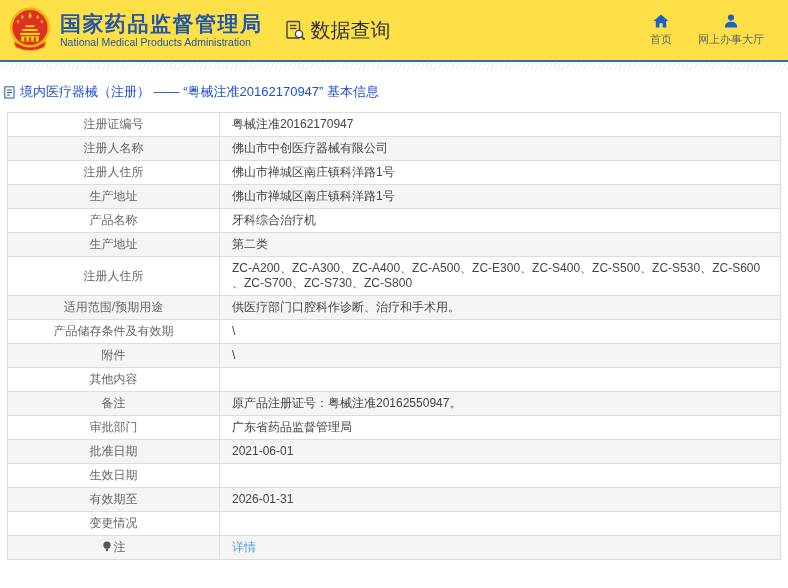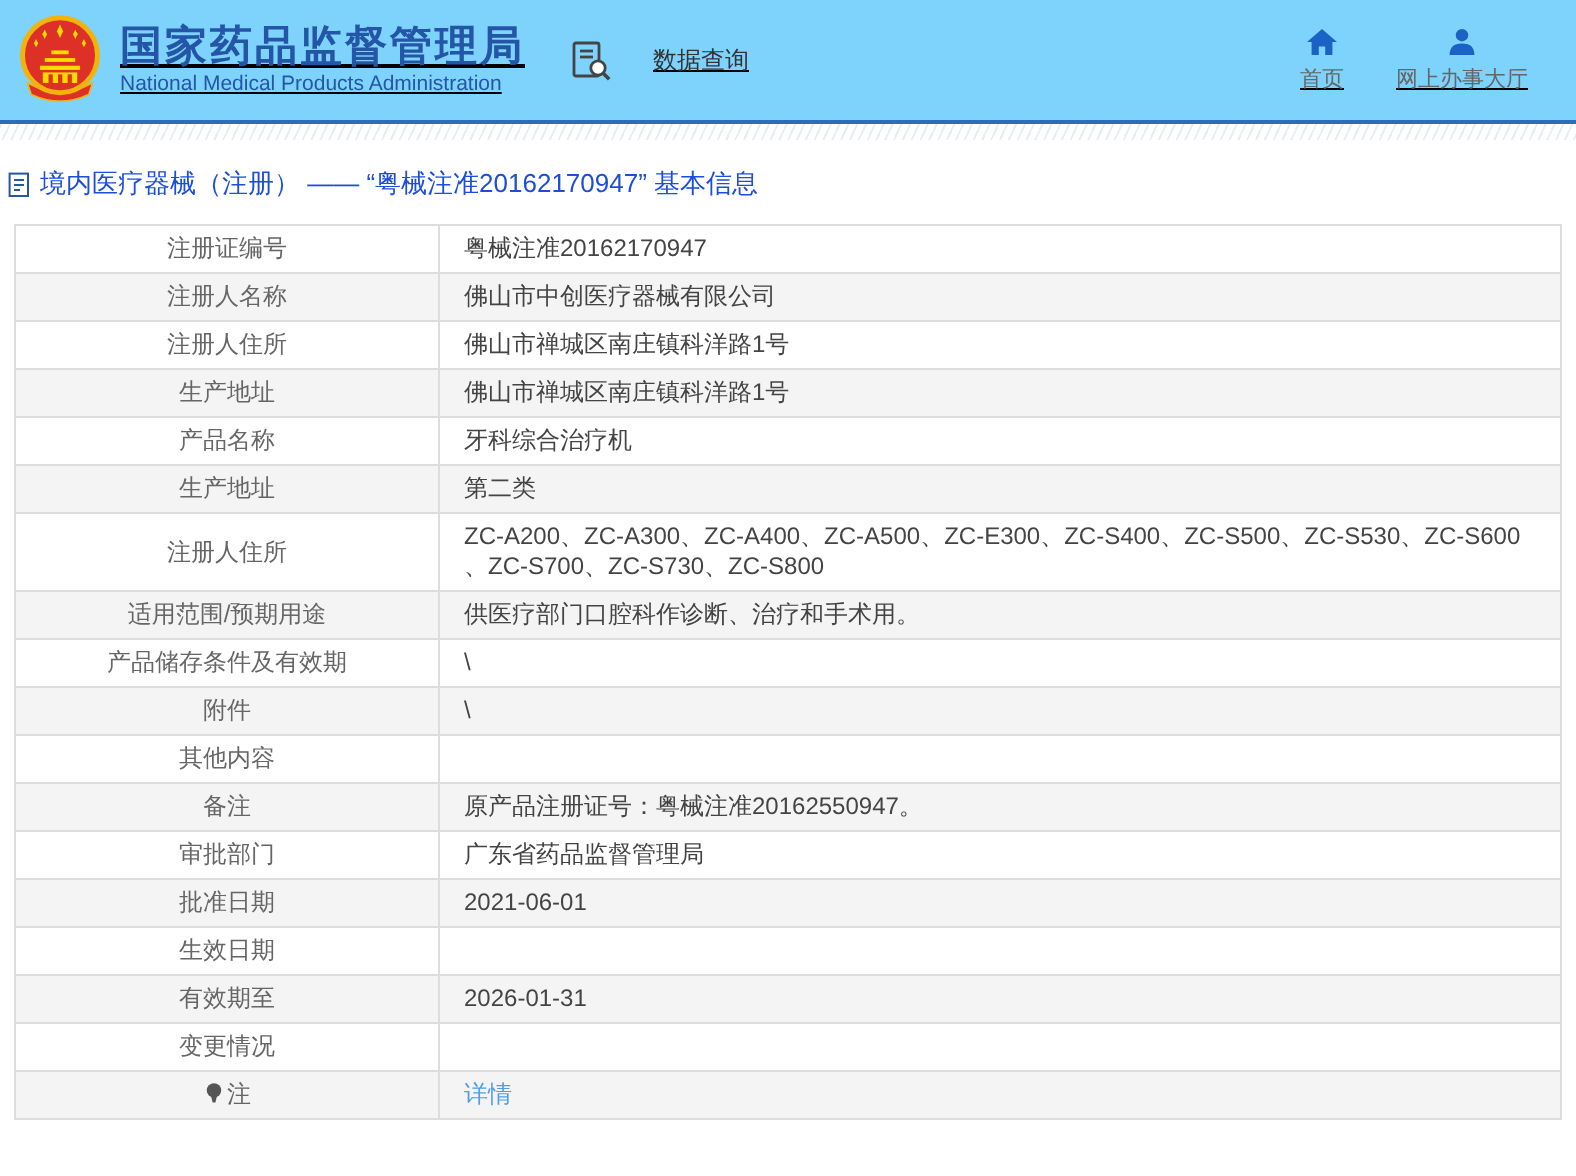--- a/index.html
+++ b/index.html
@@ -1,27 +1,27 @@
 <!DOCTYPE html>
 <html><head>
 <meta charset="utf-8">
 <style>
   * { margin:0; padding:0; box-sizing:border-box; }
   html,body { width:788px; height:588px; overflow:hidden; background:#fff;
     font-family:"Liberation Sans","DejaVu Sans",sans-serif; }
   .page { width:788px; height:588px; display:flex; flex-direction:column; }
 
   
-  header { height:60px; display:flex; align-items:center; padding:0 14px 0 8px; background:#7dd3fc; flex:0 0 auto;text-decoration:underline; }
+  header { height:60px; display:flex; align-items:center; padding:0 14px 0 8px; background:#fde047; flex:0 0 auto; }
   .brand { display:flex; align-items:center; gap:8px; }
   .emblem { width:44px; height:46px; display:inline-block; }
   .brand-text { display:flex; flex-direction:column; }
   .title-cn { font-size:21px; font-weight:bold; color:#2456a7; letter-spacing:1.5px; line-height:24px; }
   .title-en { font-size:10.5px; color:#2456a7; line-height:13px; }
-  .nav-data-query { display:flex; align-items:center; gap:21px; margin-left:22px; font-size:12px; color:#333; cursor:pointer; }
+  .nav-data-query { display:flex; align-items:center; gap:5px; margin-left:22px; font-size:20px; color:#333; cursor:pointer; }
   .dq-icon { width:21px; height:21px; display:inline-block; }
   .header-right { margin-left:auto; display:flex; gap:26px; padding-right:10px; }
   .nav-item { display:flex; flex-direction:column; align-items:center; gap:4px; font-size:11px; color:#666; cursor:pointer; text-decoration:none; }
   .nav-item svg { display:block; }
 
   
   .blue-line { height:2px; background:#2a6ebb; flex:0 0 auto; }
   .hatch-band { height:8px; flex:0 0 auto;
     background:repeating-linear-gradient(115deg,#e9eef5 0px,#e9eef5 1px,#ffffff 1px,#ffffff 4px); }
 

